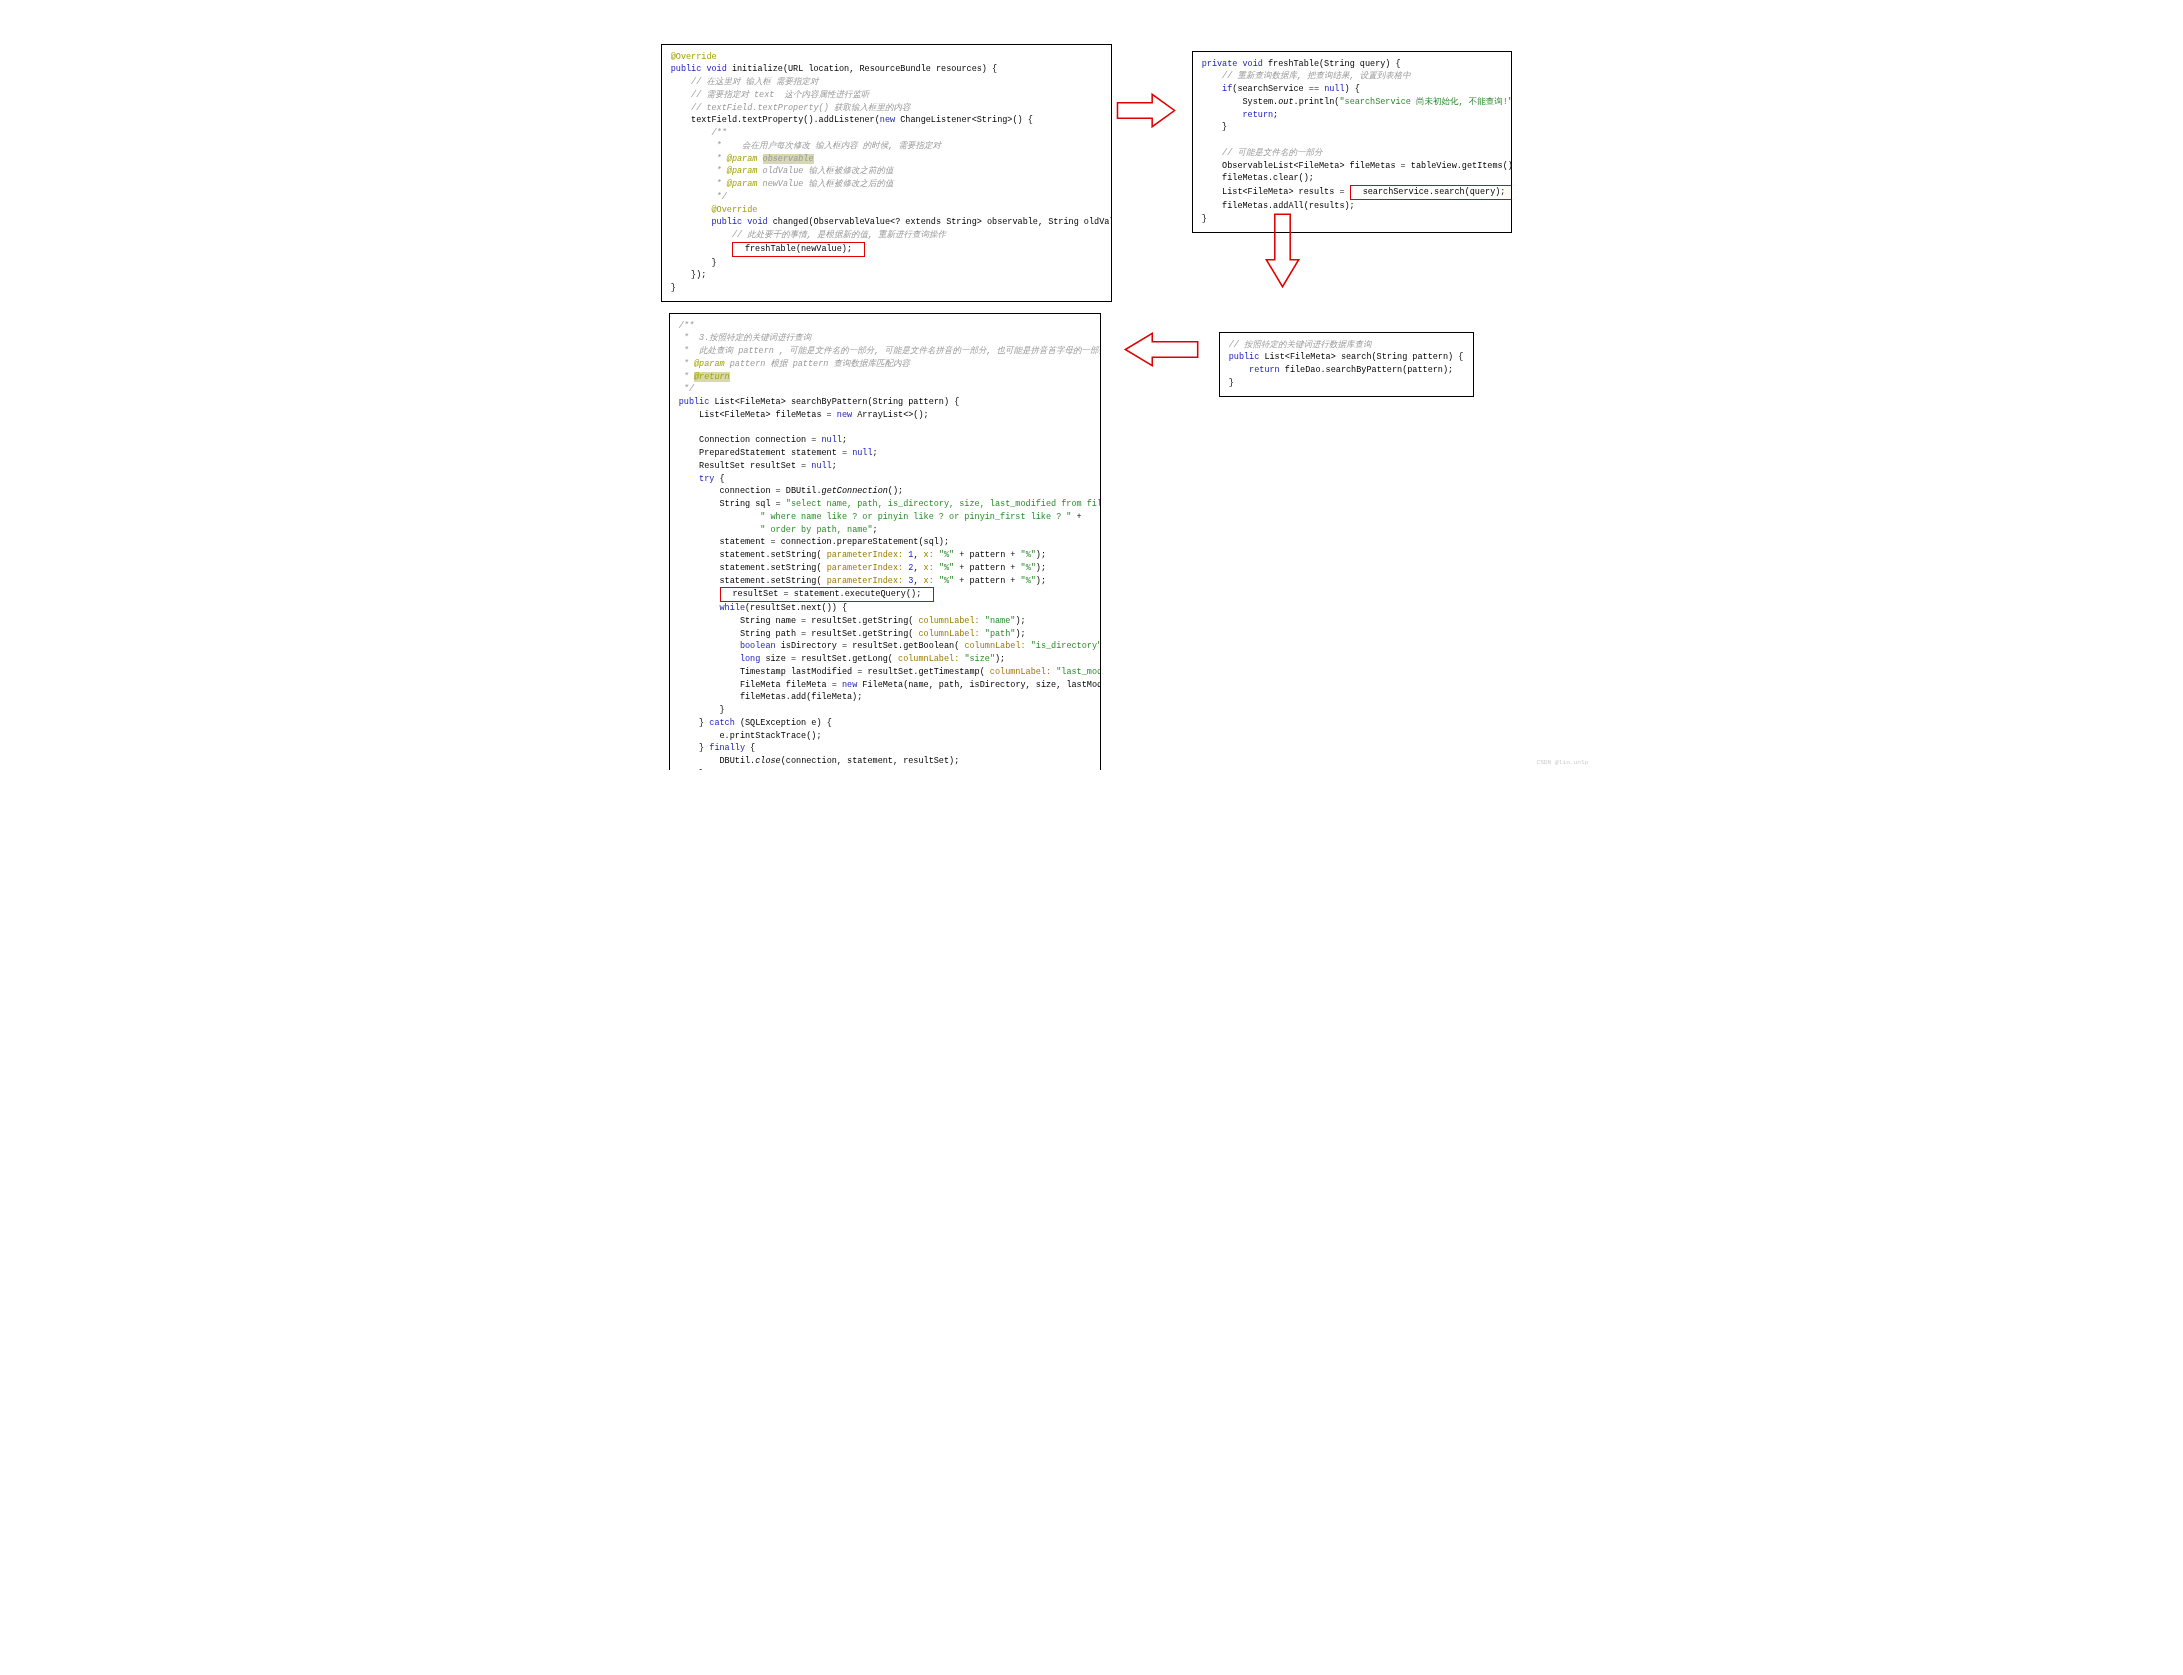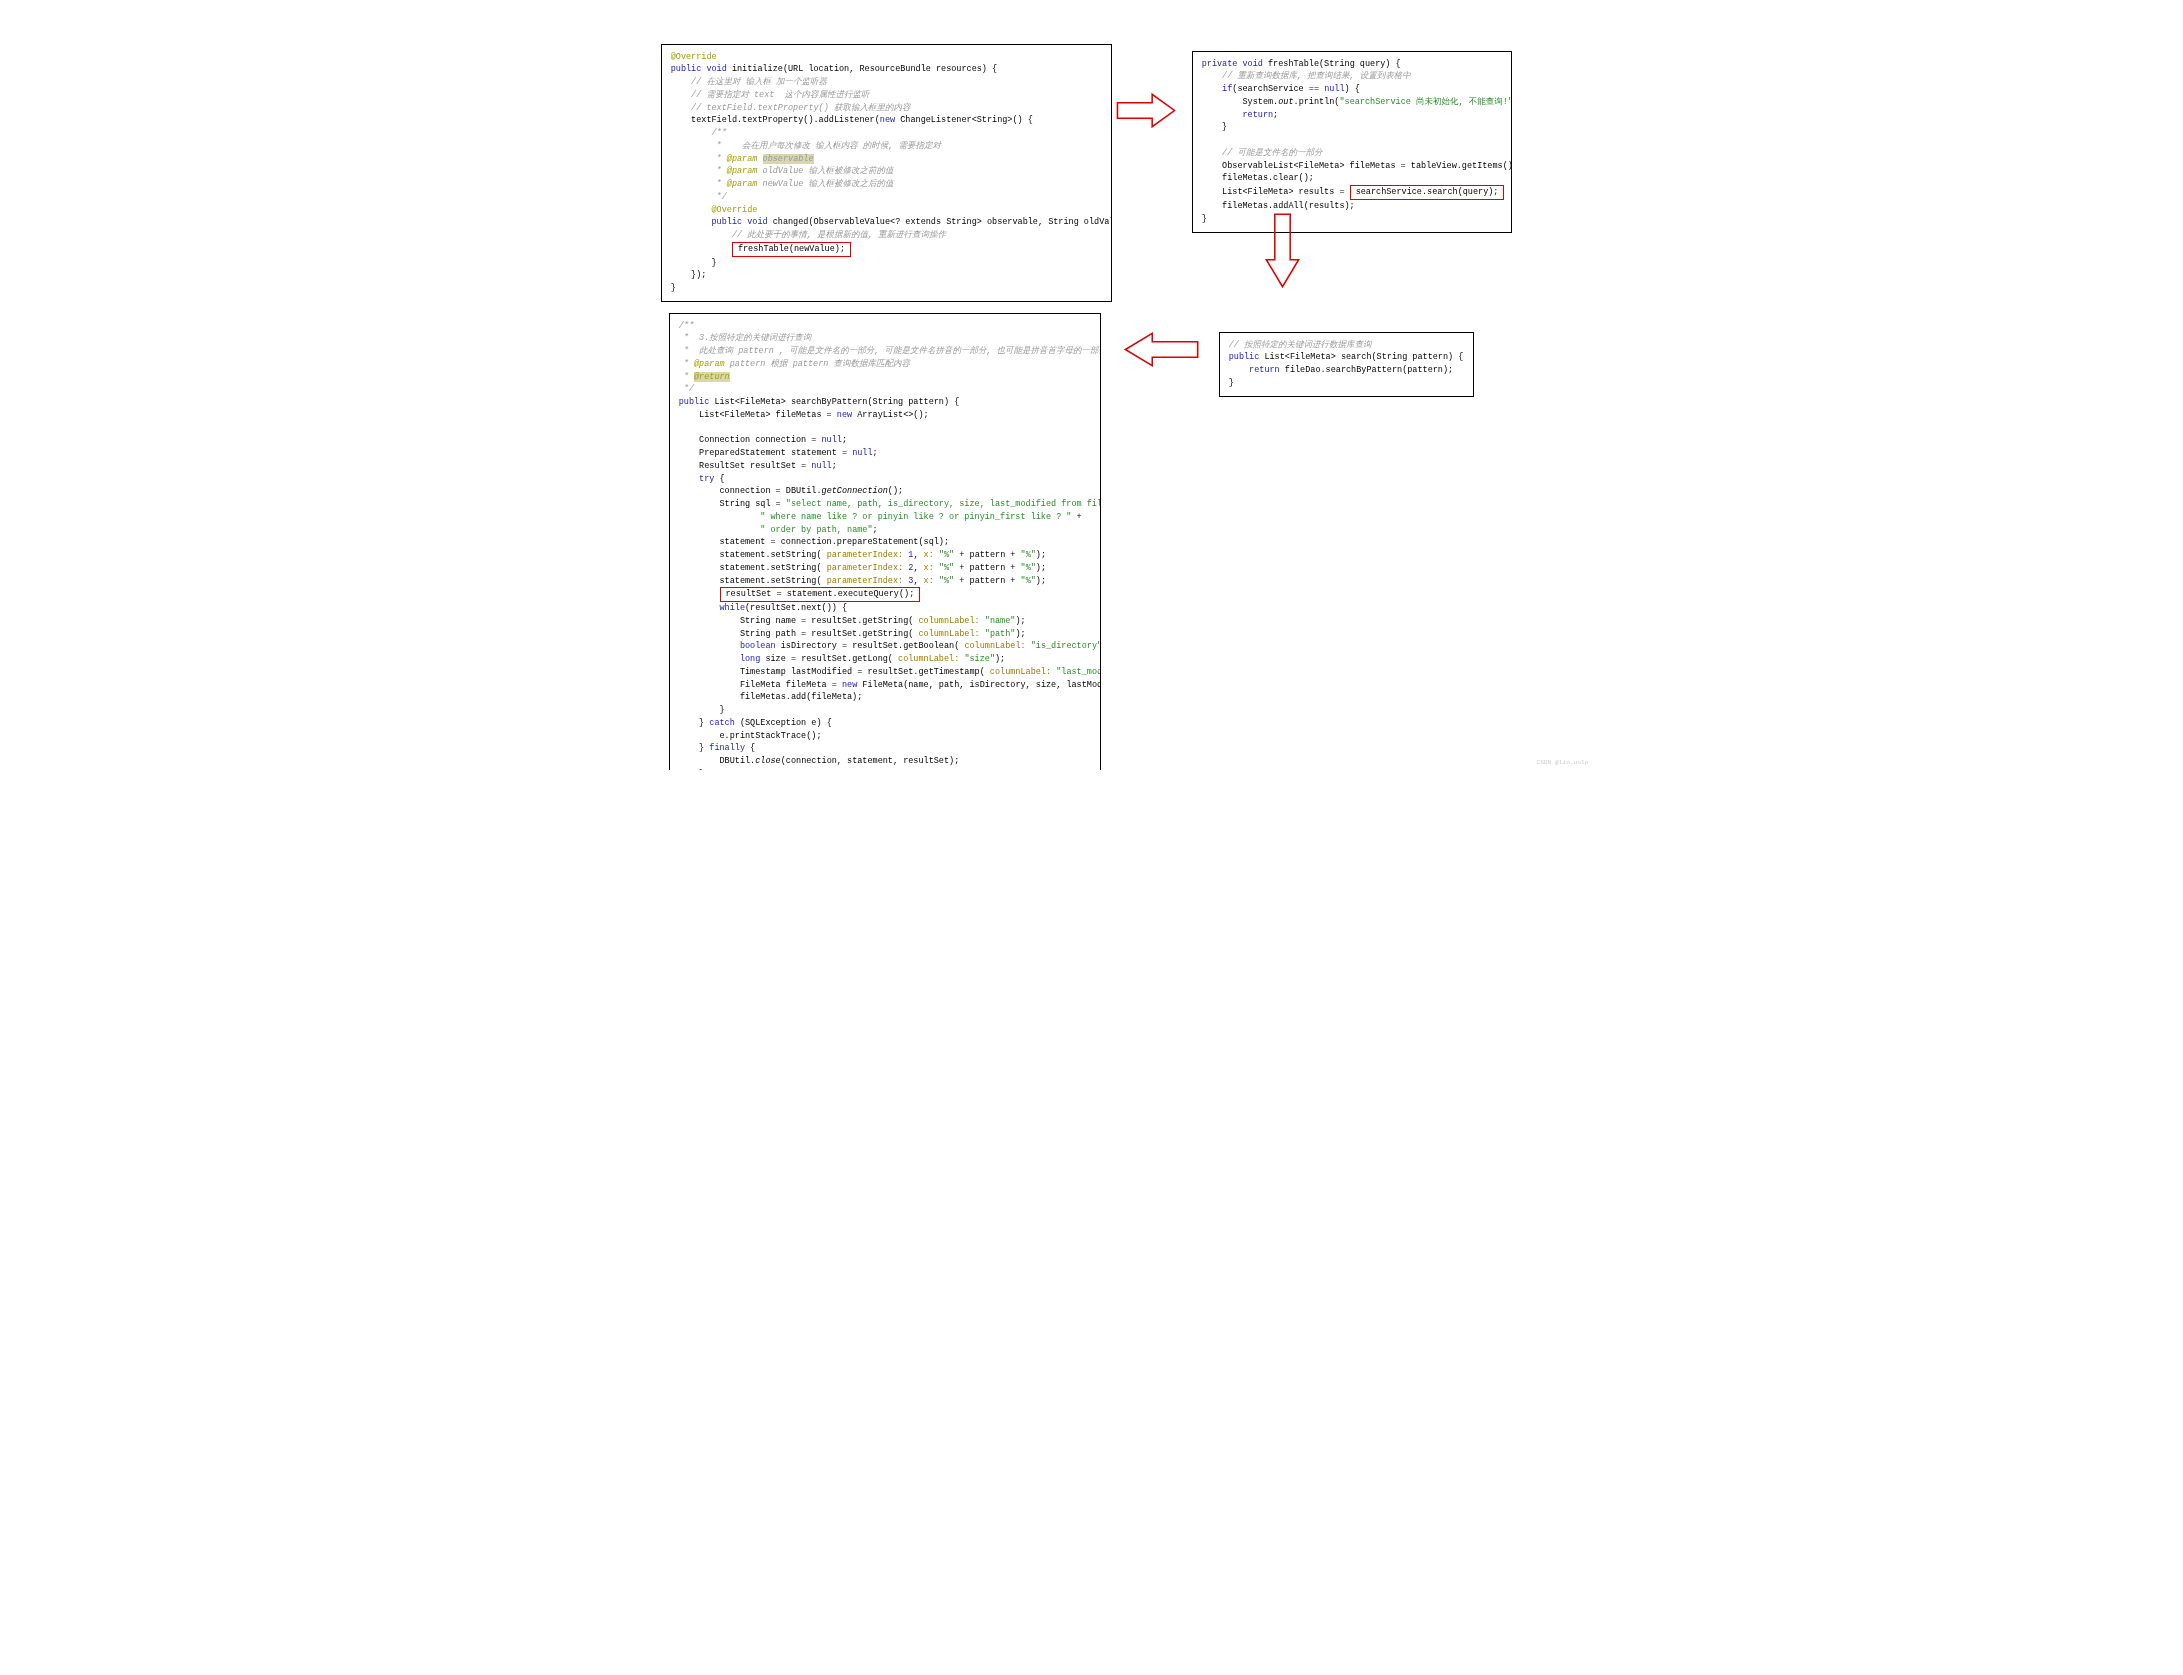--- a/index.html
+++ b/index.html
@@ -5,32 +5,32 @@
 html,body{margin:0;padding:0;background:#fff;font-family:Consolas,Menlo,"Courier New",monospace;font-size:8.5px;line-height:1.5}
 .canvas{position:relative;width:1000px;height:770px;margin:0 auto}
 .codebox{position:absolute;border:0.8px solid #000;padding:6.2px 9.2px;white-space:pre;font-family:inherit;background:#fff;overflow:hidden}
 .c-ann{color:#a0a000}          
 .c-kw{color:#2020c0}           
 .c-cmt{color:#999;font-style:italic}
 .c-pi{color:#9a7a00;} 
 .c-ital{color:#000;font-style:italic}
 .c-str{color:#2a8a2a}
 .c-hl{background:#d8d8b0}
-.redbox{border:1.5px solid #e00000;display:inline-block;padding:0 5px}
+.redbox{border:1.5px solid #e00000;display:inline-block;padding:0 12px}
 .arrow{position:absolute}
 .arrow svg{display:block}
 .watermark{position:absolute;bottom:3.1px;right:3.1px;font-size:6.2px;color:#ccc}
 </style>
 </head>
 <body>
 <div class="canvas">
 
 <pre class="codebox" style="left:69px;top:35px;width:431px"><span class="c-ann">@Override</span>
 <span class="c-kw">public void</span> <span>initialize(URL location, ResourceBundle resources) {</span>
-    <span class="c-cmt">// 在这里对 输入框 加一个监听器</span>
+    <span class="c-cmt">// 在这里对 输入框 需要指定对</span>
     <span class="c-cmt">// 需要指定对 text  这个内容属性进行监听</span>
     <span class="c-cmt">// textField.textProperty() 获取输入框里的内容</span>
     <span>textField.textProperty().addListener(</span><span class="c-kw">new</span><span> ChangeListener&lt;String&gt;() {</span>
         <span class="c-cmt">/**</span>
         <span class="c-cmt"> *    会在用户每次修改 输入框内容 的时候, 需要指定对</span>
         <span class="c-cmt"> * <span class="c-ann">@param</span> <span class="c-hl">observable</span></span>
         <span class="c-cmt"> * <span class="c-ann">@param</span> <span>oldValue 输入框被修改之前的值</span></span>
         <span class="c-cmt"> * <span class="c-ann">@param</span> <span>newValue 输入框被修改之后的值</span></span>
         <span class="c-cmt"> */</span>
         <span class="c-ann">@Override</span>

